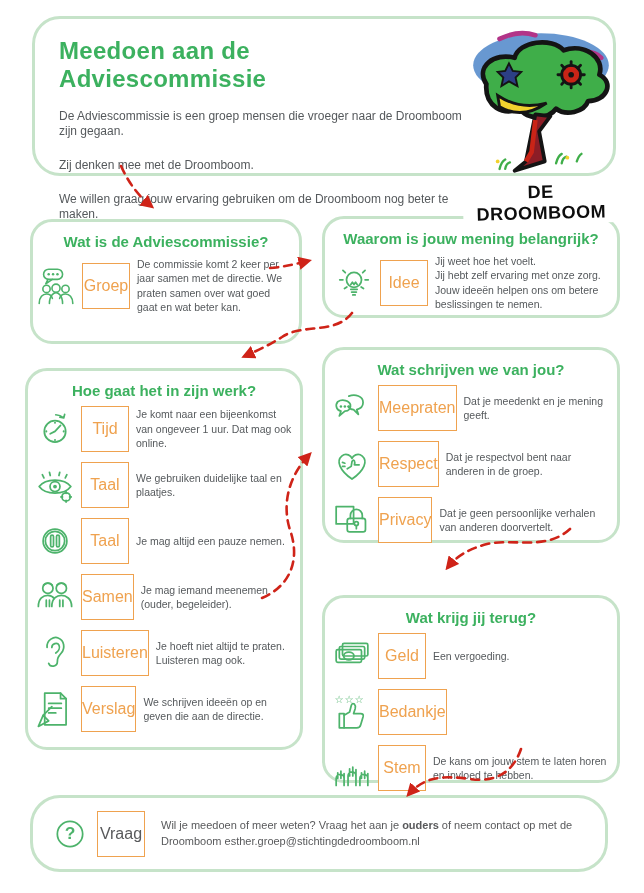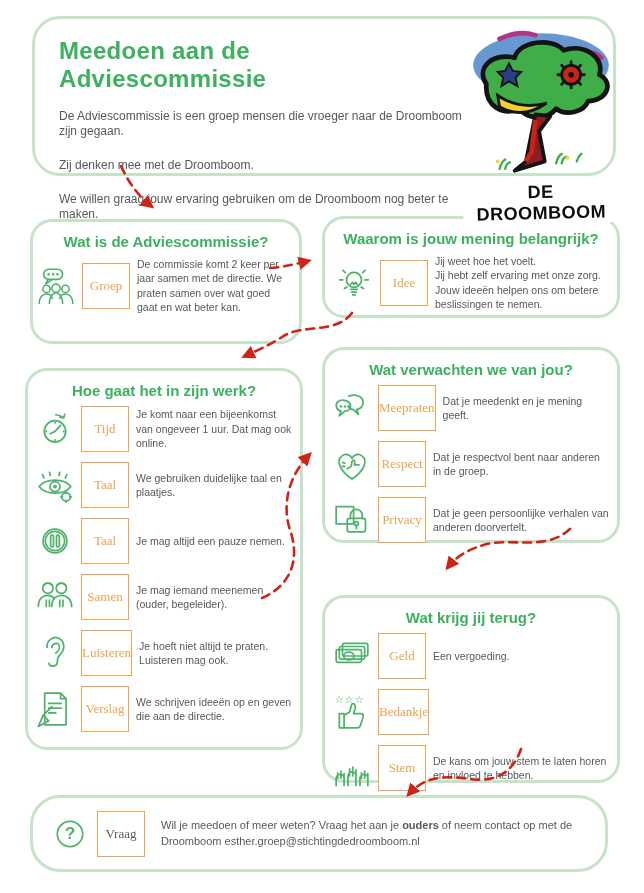--- a/index.html
+++ b/index.html
@@ -6,21 +6,21 @@
   .page{position:relative;width:644px;height:893px;background:#fff;overflow:hidden;
         font-family:"Liberation Sans",sans-serif;color:#55595c;}
   .box{position:absolute;background:#fff;border:3px solid #c6e3c9;border-radius:22px;box-sizing:border-box;}
   .box h1{font-size:24px;font-weight:bold;color:#3cb15f;margin:6px 0 16px 0;letter-spacing:.3px;}
   .box h2{font-size:15px;font-weight:bold;color:#3cb15f;text-align:center;margin:11px 6px 7px 6px;}
   .hdr-p{font-size:12px;line-height:1.25;margin:0 0 19px 0;}
   .row{display:flex;align-items:center;gap:7px;margin:0 8px 10px 8px;}
   .icn{flex:0 0 38px;height:46px;display:flex;align-items:center;justify-content:center;}
   .icn svg{width:38px;height:44px;}
   .tag{flex:0 0 46px;height:44px;border:1.5px solid #efa24f;background:#fff;display:flex;
-       align-items:center;justify-content:center;color:#efa24f;font-size:13px;white-space:nowrap;overflow:visible;font-family:Liberation Serif, serif;}
+       align-items:center;justify-content:center;color:#efa24f;font-size:16px;white-space:nowrap;overflow:visible;}
   .rtext{flex:1;font-size:10.5px;line-height:1.38;margin:0;color:#55595c;}
   .arrows{position:absolute;left:0;top:0;width:644px;height:893px;pointer-events:none;z-index:4;}
   
   .header-box{left:32px;top:16px;width:584px;height:160px;padding:12px 150px 6px 24px;border-radius:28px;}
   .logo{position:absolute;left:463px;top:22px;width:156px;height:174px;z-index:3;text-align:center;}
   .logo-text{display:inline-block;background:#fff;padding:0 3px;font-weight:800;font-size:18px;
              letter-spacing:.5px;color:#0d0d0d;transform:rotate(-1.5deg);margin-top:-6px;}
   
   .what-box{left:30px;top:219px;width:272px;height:125px;}
   .why-box{left:322px;top:216px;width:298px;height:102px;}
@@ -257,21 +257,21 @@
           </svg>
       </span>
       <span class="tag">
           <span>Verslag</span>
         </span>
       <p class="rtext">We schrijven ideeën op en geven die aan de directie.</p>
     </div>
   </section>
 
   <section class="box expect-box">
-    <h2>Wat verwachten we van jou?</h2>
+    <h2>Wat schrijven we van jou?</h2>
 
     <div class="row">
       <span class="icn">
         <svg viewBox="0 0 48 48">
             <g class="g">
           <path d="M20,9 C28,6 38,9 38,17 C38,22 34,25 30,26 L32,32 L26,26 C22,26 20,24 19,22"></path>
           <path d="M6,16 C2,21 5,27 10,28 L8,34 L15,28 C20,28 23,24 22,20 C21,15 12,12 6,16 Z"></path>
         </g>
         <g class="gf">
               <circle cx="10" cy="22" r="1.6"></circle>

